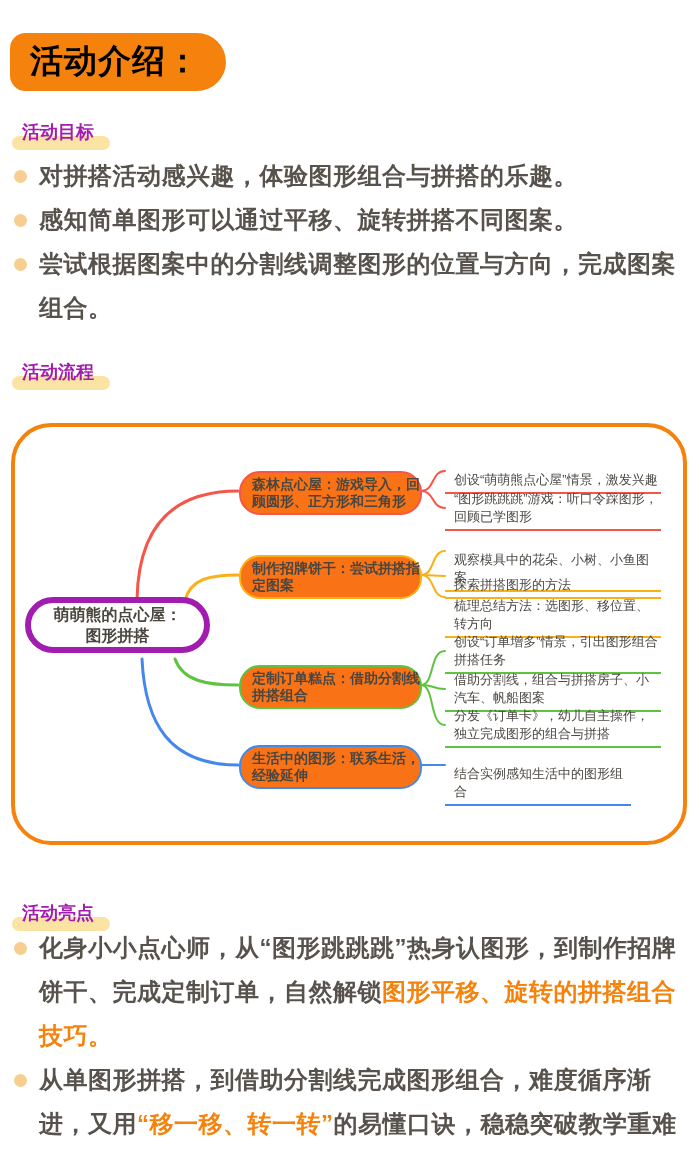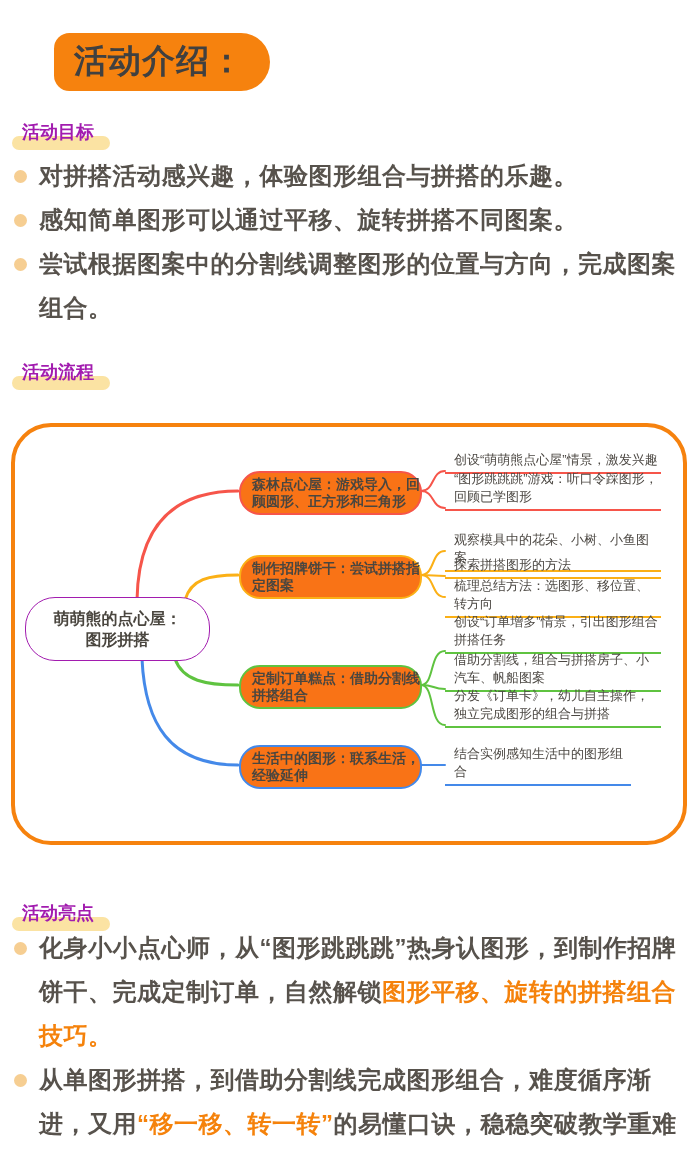--- a/index.html
+++ b/index.html
@@ -1,58 +1,58 @@
 <!DOCTYPE html>
 <html><head>
 <meta charset="utf-8">
 <style>
   html,body{margin:0;padding:0;background:#ffffff;}
   .page{position:relative;width:700px;height:1154px;background:#ffffff;overflow:hidden;
         font-family:"Liberation Sans","DejaVu Sans",sans-serif;}
 
   
-  .badge{position:absolute;left:10px;top:33px;background:#F6820E;color:#404040;
+  .badge{position:absolute;left:10px;top:33px;background:#F6820E;color:#000000;
          font-size:33px;font-weight:700;line-height:40px;padding:8px 26px 10px 20px;
-         border-radius:16px 30px 30px 16px;letter-spacing:1px;margin-left:44px;}
+         border-radius:16px 30px 30px 16px;letter-spacing:1px;}
 
   
   .sec{position:absolute;left:22px;font-size:18px;font-weight:700;color:#a21caf;line-height:34px;}
   .sec-bar{position:absolute;left:-10px;right:-16px;bottom:-1px;height:14px;
            background:#FBE3A3;border-radius:8px;}
   .sec-text{position:relative;}
 
   
   .blist{position:absolute;left:14px;width:672px;}
   .bullet{position:relative;padding-left:25px;font-size:24px;line-height:44px;
           color:#57524C;font-weight:600;letter-spacing:0.5px;}
   .dot{position:absolute;left:0;top:16px;width:13px;height:13px;border-radius:50%;
        background:#F6CE92;}
   .em{color:#F5820B;}
 
   
   .mindmap{position:absolute;left:11px;top:423px;width:676px;height:422px;
            border:4px solid #F6820E;border-radius:40px;background:#ffffff;box-sizing:border-box;}
   .mindmap svg{position:absolute;left:-4px;top:-4px;}
 
-  .mroot{position:absolute;left:10px;top:170px;width:185px;height:64px;box-sizing:border-box;
-         background:#ffffff;border:1px solid #a21caf;border-radius:30px;
+  .mroot{position:absolute;left:10px;top:170px;width:185px;height:56px;box-sizing:border-box;
+         background:#ffffff;border:6px solid #a21caf;border-radius:30px;
          display:flex;flex-direction:column;justify-content:center;align-items:center;
          font-size:16px;line-height:21px;font-weight:700;color:#4A463F;text-align:right;}
 
   .mnode{position:absolute;left:224px;width:183px;min-height:42px;box-sizing:border-box;
          background:#f97316;border-width:2px;border-style:solid;border-radius:21px;
          padding:3px 0 3px 11px;font-size:14px;line-height:17px;font-weight:600;color:#4A463F;}
   .bc-red{border-color:#F6554A;}
   .bc-yellow{border-color:#FBB016;}
   .bc-green{border-color:#5FC340;}
   .bc-blue{border-color:#4489E9;}
 
   .leaf{position:absolute;left:430px;width:216px;box-sizing:border-box;
         font-size:13px;line-height:18px;font-weight:500;color:#4C4843;
-        padding:0 0 3px 9px;border-bottom-width:2px;border-bottom-style:solid;}
+        padding:0 0 3px 9px;border-bottom-width:2px;border-bottom-style:solid;margin-top:20px;}
   .ul-red{border-bottom-color:#F6554A;}
   .ul-yellow{border-bottom-color:#FBB016;}
   .ul-green{border-bottom-color:#5FC340;}
   .ul-blue{border-bottom-color:#4489E9;}
   .leaf.short{width:186px;}
 </style>
 </head>
 <body>
 
 <div class="page">

